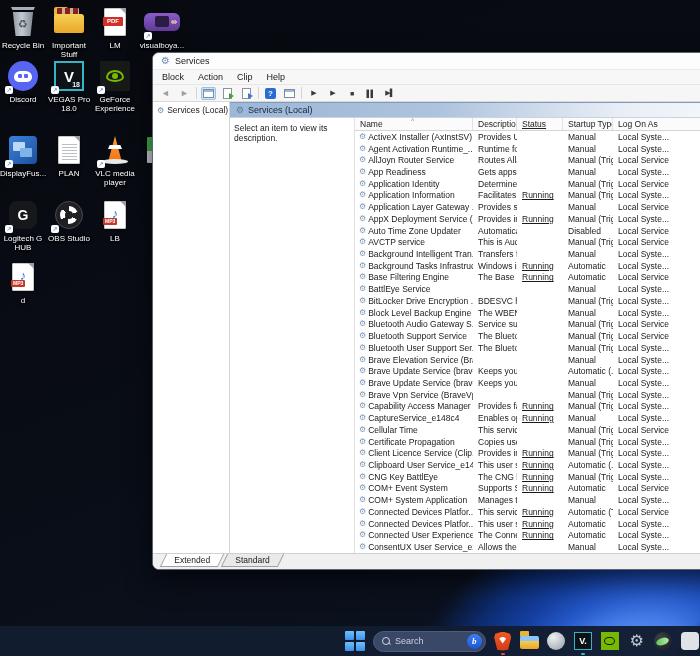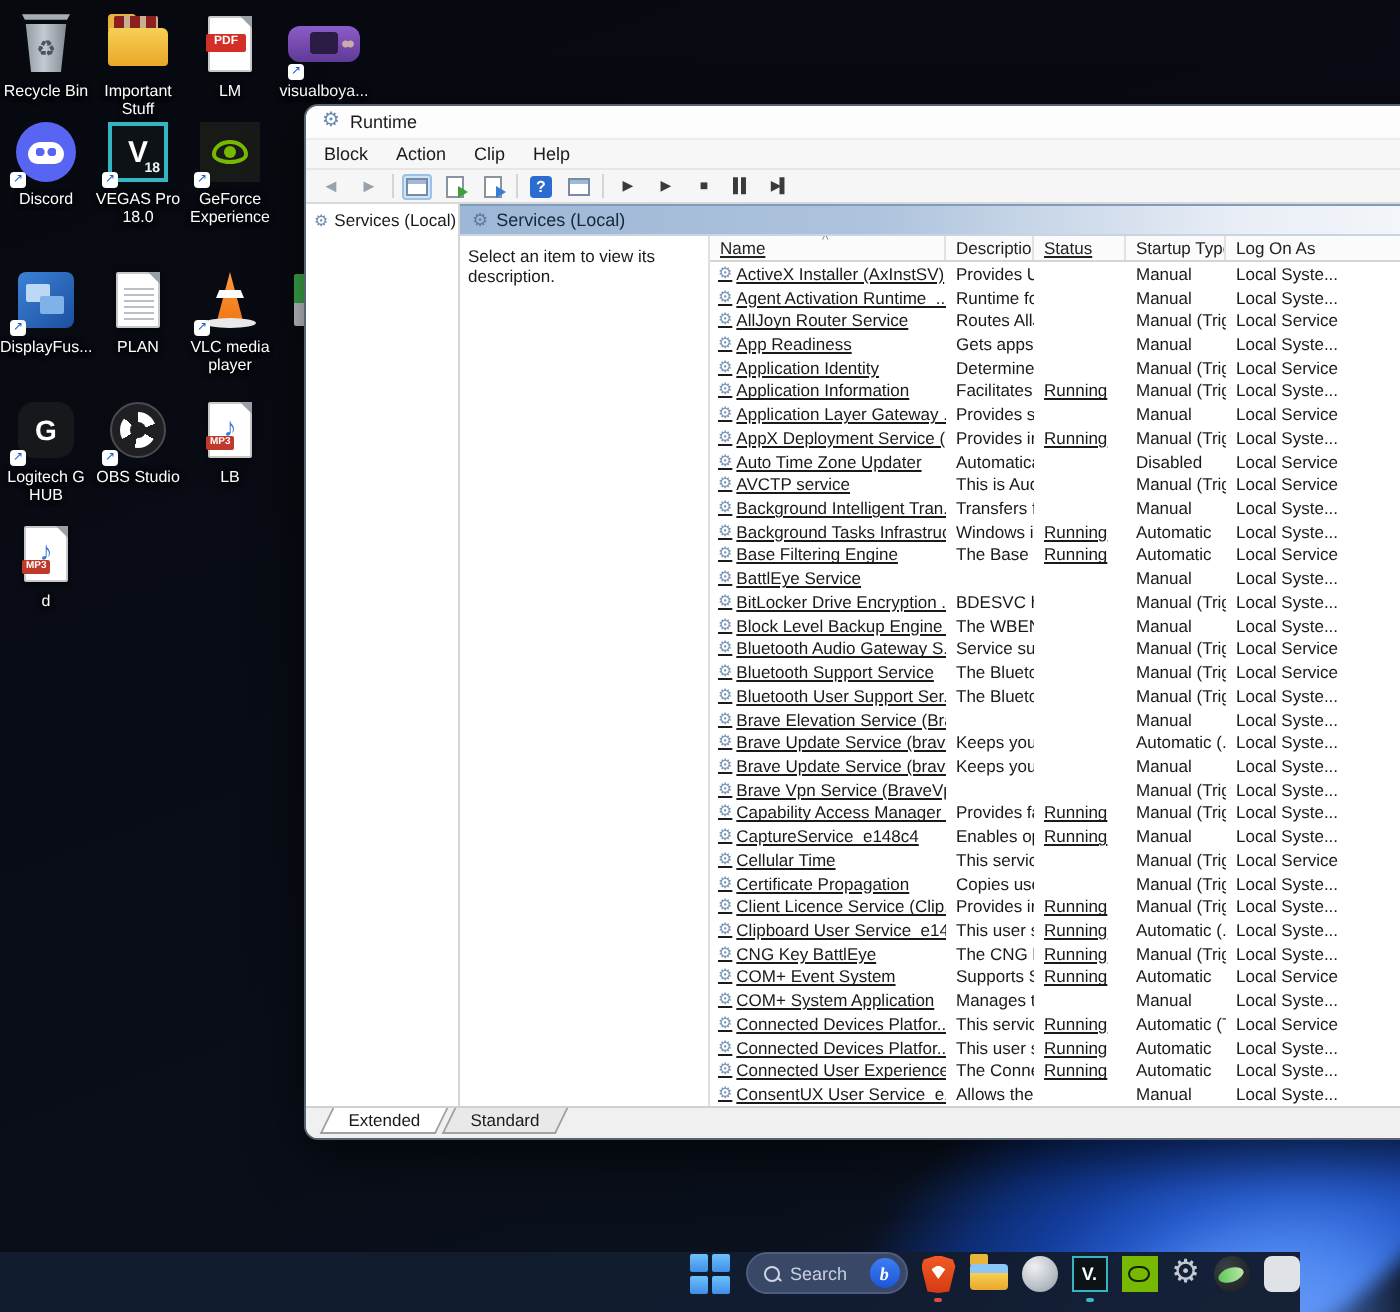--- a/index.html
+++ b/index.html
@@ -127,38 +127,38 @@
   .band .tgear { color:#5d7ca0; font-size:9px; }
   .band .btext { font-size:9px; color:#14273c; }
   .rcontent { flex:1; display:flex; min-height:0; }
   .descpane { width:125px; border-right:1px solid #e0e0e0; padding:5px 4px; font-size:8.5px; color:#1a1a1a; }
 
   .tablewrap { flex:1; display:flex; flex-direction:column; min-width:0; }
   .thead { height:13px; display:flex; background:#fbfbfb; border-bottom:1px solid #d5d5d5;
     font-size:8.5px; color:#222; }
   .thead .hc { border-right:1px solid #e2e2e2; padding:1px 0 0 5px; white-space:nowrap; overflow:hidden; position:relative; }
   .hc.c-name .sort { position:absolute; left:56px; top:-1px; color:#888; font-size:7px; }
-  .c-name { width:118px;text-decoration:underline; } .c-desc { width:44px; } .c-status { width:46px;text-decoration:underline; }
+  .c-name { width:118px; } .c-desc { width:44px; } .c-status { width:46px;text-decoration:underline; }
   .c-startup { width:50px; } .c-logon { flex:1; }
   .tbody { flex:1; overflow:hidden; }
   .trow { height:11.72px; display:flex; align-items:center; font-size:8.5px; color:#1a1a1a; }
   .trow .cc { padding-left:5px; white-space:nowrap; overflow:hidden; }
   .trow .cc.c-name { display:flex; align-items:center; gap:2px; padding-left:4px; }
   .svc-gear { color:#7b97b5; font-size:8px; line-height:8px; flex:0 0 auto; }
 
   .ftabs { height:16px; background:#f0f0f0; border-top:1px solid #d0d0d0; display:flex;
     align-items:flex-start; padding-left:10px; gap:3px; }
   .ftab { height:13px; padding:0 10px; transform:skewX(-26deg); border:1px solid #a0a0a0; border-top:none;
     background:#e9e9e9; display:flex; align-items:center; }
   .ftab.sel { background:#fff; }
   .ftab span { transform:skewX(26deg); font-size:8.5px; color:#1a1a1a; }
 
   
-  .taskbar { position:absolute; left:0; bottom:0; width:650px; height:30px;
-    background:rgba(19,29,49,.97); z-index:3; display:flex; align-items:flex-start; padding-left:344px; gap:7px; }
+  .taskbar { position:absolute; left:0; bottom:0; width:700px; height:30px;
+    background:rgba(19,29,49,.97); z-index:3; display:flex; align-items:center; padding-left:344px; gap:7px; }
   .startbtn { width:22px; height:22px; display:grid; grid-template-columns:9px 9px; grid-gap:1.5px;
     align-content:center; justify-content:center; }
   .startbtn i { width:9px; height:9px; background:linear-gradient(180deg,#6cc1fb,#3f8fe8); border-radius:1px; }
   .searchpill { width:124px; height:21px; background:#3a4868; border:1px solid #4d5c80; border-radius:11px;
     display:flex; align-items:center; padding:0 3px 0 8px; gap:5px; }
   .mag { width:8px; height:8px; position:relative; flex:0 0 auto; }
   .mag:before { content:""; position:absolute; width:6px; height:6px; border:1.3px solid #cfd6e4; border-radius:50%; }
   .mag:after { content:""; position:absolute; left:6px; top:6px; width:3px; height:1.4px; background:#cfd6e4;
     transform:rotate(45deg); border-radius:1px; }
   .searchpill .stext { flex:1; color:#c8d0e0; font-size:9px; }
@@ -313,21 +313,21 @@
         <div class="mp3note">♪</div>
         <div class="mp3tag">MP3</div>
       </div>
     </div>
   <div class="lbl">d</div>
 </div>
 
 <div class="win">
   <div class="titlebar">
     <span class="tgear">⚙</span>
-    <span class="ttext">Runtime</span>
+    <span class="ttext">Services</span>
   </div>
   <div class="menubar">
 
   <span>Block</span>
       <span>Action</span>
       <span>Clip</span>
       <span>Help</span>
     </div>
   <div class="toolbar">
     <span class="tb gray">◄</span>

